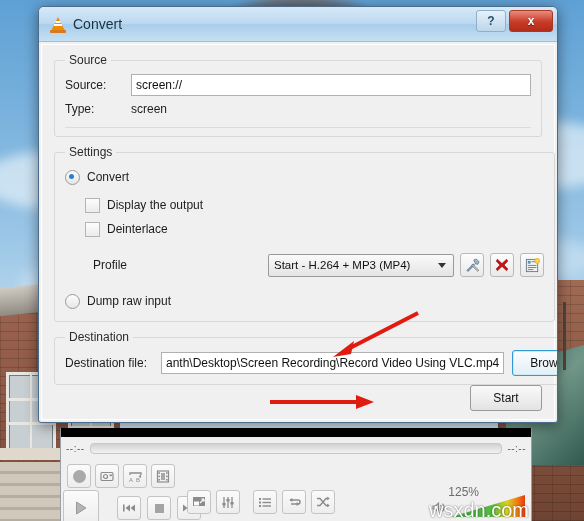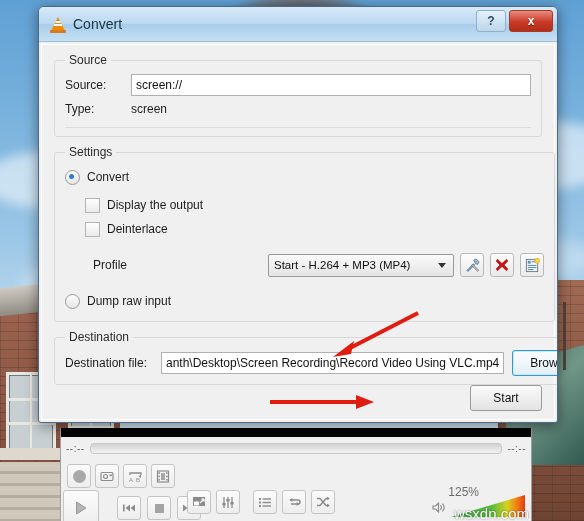--- a/index.html
+++ b/index.html
@@ -68,21 +68,21 @@
      background:linear-gradient(180deg,#fbfbfb,#ededed);display:flex;align-items:center;
      justify-content:center;color:#8c8c8c;font-size:11px;}
   .vbtn.big{width:34px;height:34px;font-size:18px;}
   .reccircle{width:13px;height:13px;border-radius:50%;background:#a9a9a9;}
   .volwrap{position:absolute;right:6px;bottom:4px;display:flex;align-items:flex-end;gap:4px;}
   .volpct{position:absolute;right:52px;bottom:22px;font-size:12px;color:#6b6b6b;margin-top:30px;}
   .volbar{width:74px;height:22px;
      background:linear-gradient(90deg,#3fae3f 0%,#56bb3f 55%,#d8d020 76%,#f07a12 90%,#e23b10 100%);
      clip-path:polygon(0 100%,100% 0,100% 100%);}
   .spk{font-size:13px;color:#8c8c8c;}
-  .wmark{position:absolute;right:2px;bottom:-1px;font-size:15px;color:#fff;
+  .wmark{position:absolute;right:2px;bottom:-1px;font-size:20px;color:#fff;
      text-shadow:0 0 2px rgba(0,0,0,.65);font-family:"Liberation Sans",sans-serif;}
 
   
   #dlg{position:absolute;left:38px;top:6px;width:518px;height:415px;
     border:1px solid #4a6c8a;border-radius:6px 6px 3px 3px;
     background:#f0f0f0;box-shadow:0 3px 14px rgba(0,0,0,.45);
     display:flex;flex-direction:column;overflow:hidden;}
   .titlebar{height:34px;flex:none;position:relative;
     background:linear-gradient(180deg,#d7e9f8 0%,#bcd9f1 48%,#a9cdea 52%,#c6e0f4 100%);
     border-bottom:1px solid #9ebfd8;display:flex;align-items:center;padding:0 6px;}

